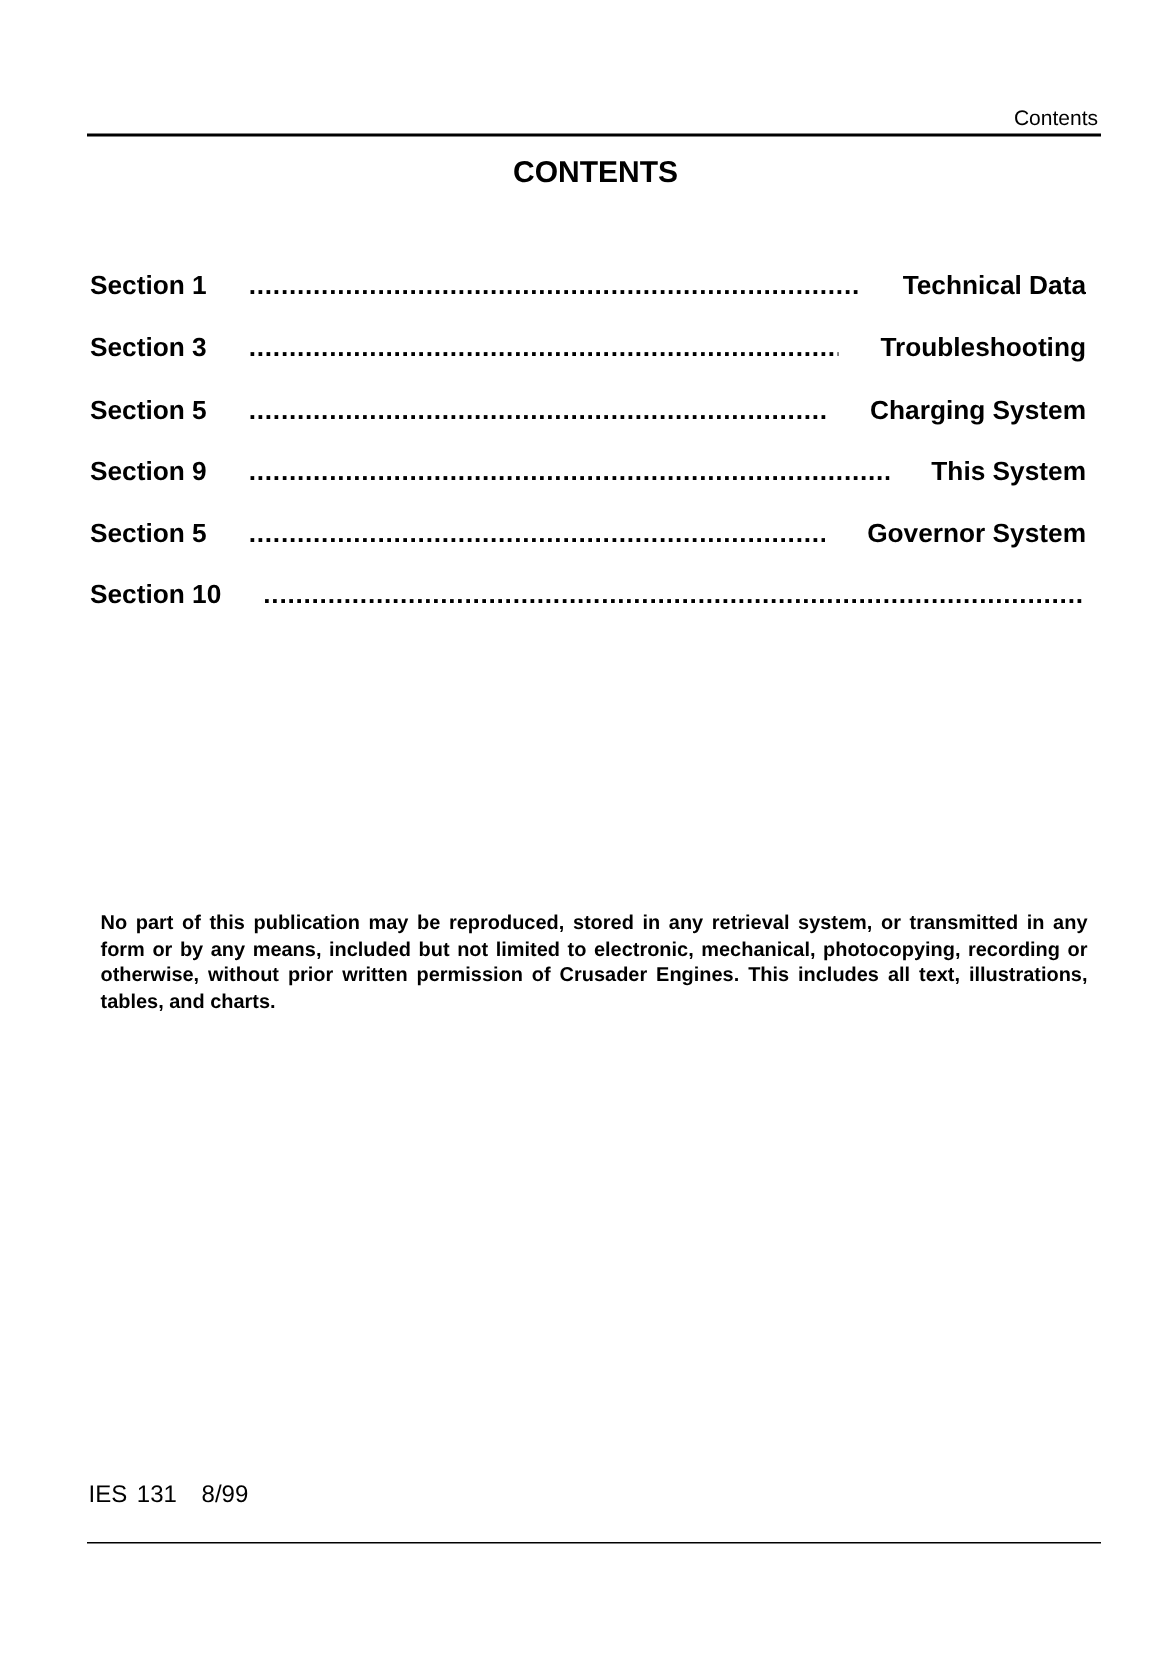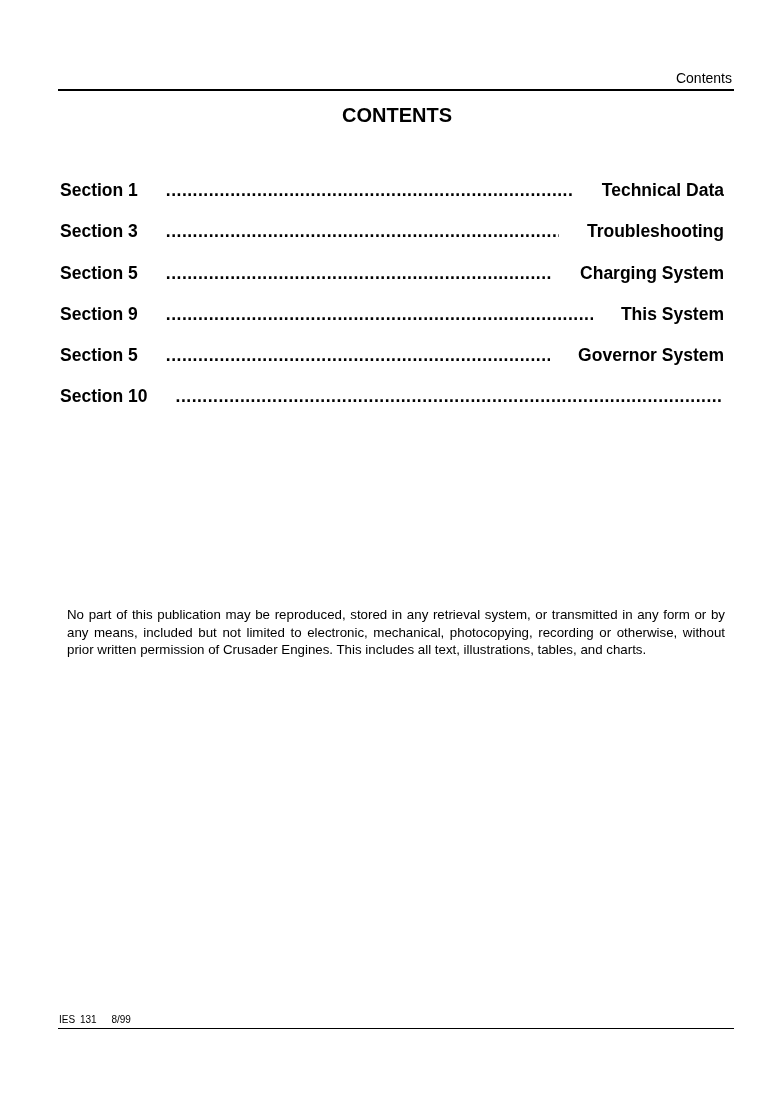--- a/index.html
+++ b/index.html
@@ -30,28 +30,28 @@
   .toc-row .dots {
     flex: 1 1 auto; overflow: hidden; white-space: nowrap;
     margin: 0 1px; letter-spacing: 0.5px;
   }
   .toc-row .dots::after {
     content: "....................................................................................................................................................................................................................";
   }
   .toc-row .name { flex: 0 0 auto; }
   .notice {
     position: absolute; left: 67px; width: 658px; top: 606px;
-    font-size: 13.3px; line-height: 17.5px; text-align: justify;
+    font-size: 13.3px; line-height: 17.5px; text-align: justify; font-weight: bold;
   }
   .footer-rule {
     position: absolute; left: 58px; width: 676px; top: 1028px;
     border-top: 1.5px solid #000;
   }
   .footer-text {
-    position: absolute; left: 59px; top: 1014px; font-size: 10px;
+    position: absolute; left: 59px; top: 988px; font-size: 16px;
     word-spacing: 2px;
   }
   .footer-text span + span { margin-left: 10px; }
 </style>
 </head>
 <body>
 
 <div class="running-header">Contents</div>
 <div class="header-rule"></div>
 

